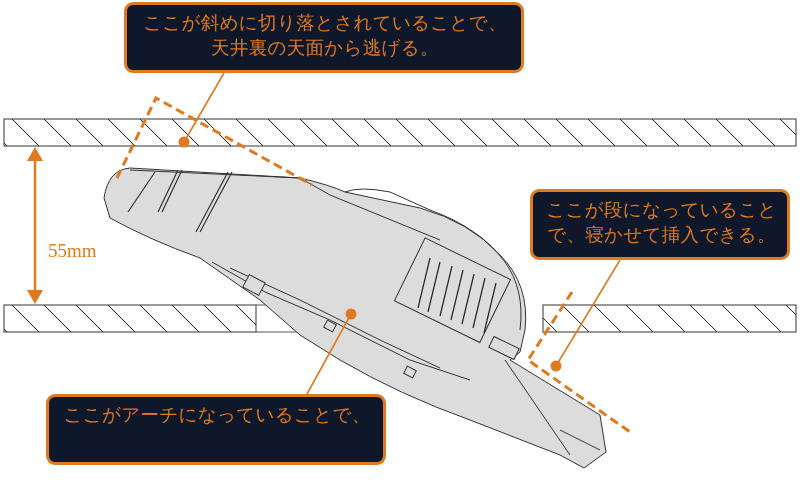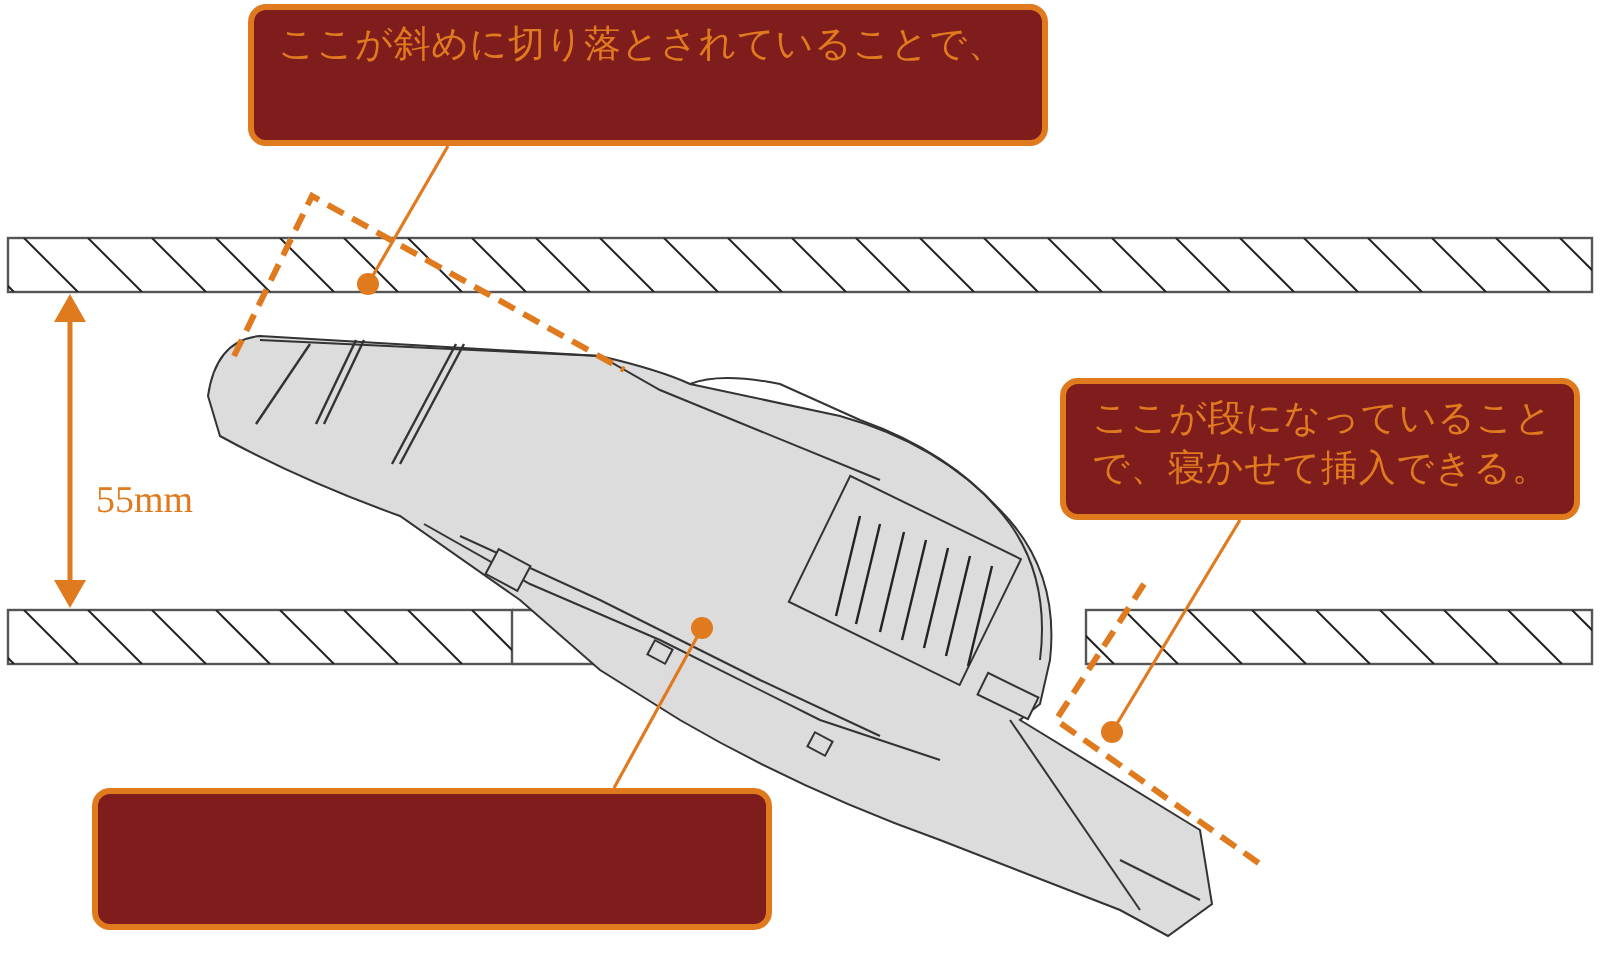--- a/index.html
+++ b/index.html
@@ -1,23 +1,23 @@
 <!DOCTYPE html>
 <html><head>
 <meta charset="utf-8">
 <style>
   html, body { margin: 0; padding: 0; background: #ffffff; }
   body { width: 800px; height: 484px; position: relative; overflow: hidden;
          font-family: "DejaVu Sans", sans-serif; }
   #stage { position: absolute; left: 0; top: 0; width: 800px; height: 484px; }
   .callout {
     position: absolute; box-sizing: border-box;
-    border: 3px solid #e07a1f; border-radius: 9px; background: #7f1d1d;
+    border: 3px solid #e07a1f; border-radius: 9px; background: #0f172a;
     color: #e07a1f; font-size: 18.5px; line-height: 25px; padding: 5px 10px 4px 12px;
-    white-space: nowrap; letter-spacing: 0.3px;
+    white-space: nowrap; letter-spacing: 0.3px; text-align: center;
   }
   #callout-top { left: 124px; top: 2px; width: 400px; height: 71px; }
   #callout-right { left: 530px; top: 189px; width: 260px; height: 71px; padding-left: 13px; }
   #callout-bottom { left: 46px; top: 394px; width: 340px; height: 71px; }
   .dim-label { position: absolute; left: 48px; top: 240px; color: #e07a1f; font-size: 19px;
                font-family: Liberation Serif, serif; }
 </style>
 </head>
 <body>
 
@@ -159,21 +159,23 @@
     <line x1="35" y1="158" x2="35" y2="294" stroke="#e07a1f" stroke-width="2.5"></line>
     <polygon points="35,147 27,161 43,161" fill="#e07a1f"></polygon>
     <polygon points="35,304 27,290 43,290" fill="#e07a1f"></polygon>
   </g>
 </svg>
 
 <div class="dim-label">55mm</div>
 
 <div class="callout" id="callout-top">
   <div>ここが斜めに切り落とされていることで、</div>
+  <div>天井裏の天面から逃げる。</div>
 </div>
 
 <div class="callout" id="callout-right">
   <div>ここが段になっていること</div>
   <div>で、寝かせて挿入できる。</div>
 </div>
 
 <div class="callout" id="callout-bottom">
+  <div>ここがアーチになっていることで、</div>
 </div>
 
 </body></html>

